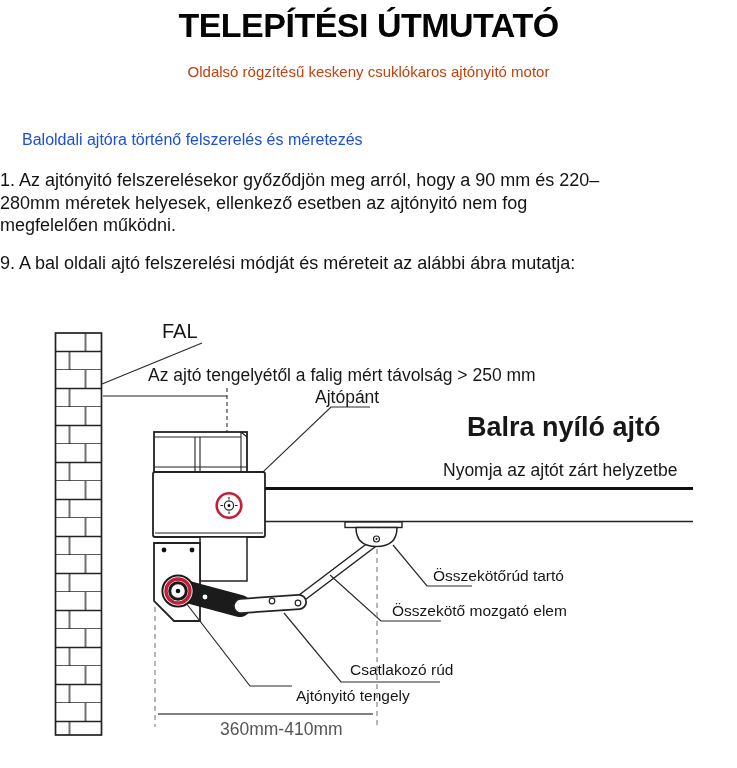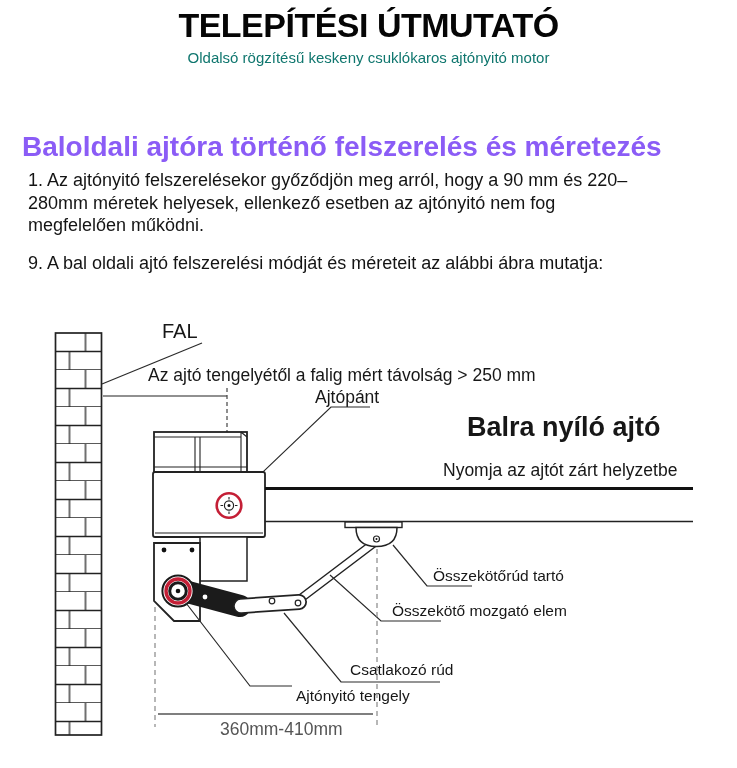--- a/index.html
+++ b/index.html
@@ -7,27 +7,27 @@
     width:737px;height:768px;position:relative;overflow:hidden;
     font-family:"Liberation Sans","DejaVu Sans",sans-serif;
     color:#111;
   }
   .abs{position:absolute;}
   .title{
     top:6px;left:0;width:737px;text-align:center;
     font-size:34px;font-weight:700;letter-spacing:-0.5px;color:#050505;
   }
   .subtitle{
-    top:49px;left:0;width:737px;text-align:center;
-    font-size:15px;color:#0f766e;
+    top:63px;left:0;width:737px;text-align:center;
+    font-size:15px;color:#c2410c;
   }
   .section-heading{
-    top:131px;left:22px;font-size:28px;font-weight:700;color:#8b5cf6;
+    top:131px;left:22px;font-size:16px;font-weight:400;color:#1d4ed8;
   }
-  .para{left:28px;width:625px;font-size:18px;line-height:22.5px;color:#141414;}
+  .para{left:0;width:625px;font-size:18px;line-height:22.5px;color:#141414;}
   .p1{top:169px;}
   .p2{top:252px;}
   svg text{font-family:"Liberation Sans","DejaVu Sans",sans-serif;fill:#171717;}
   svg .lbl{font-size:15.5px;}
   svg .mid{font-size:17.5px;}
   svg .big{font-size:27px;font-weight:700;}
   svg .fal{font-size:20px;}
   svg .dim{font-size:17.5px;fill:#555555;}
   svg .ln{stroke:#222;stroke-width:1.5;fill:none;}
   svg .thin{stroke:#222;stroke-width:1.1;fill:none;}

